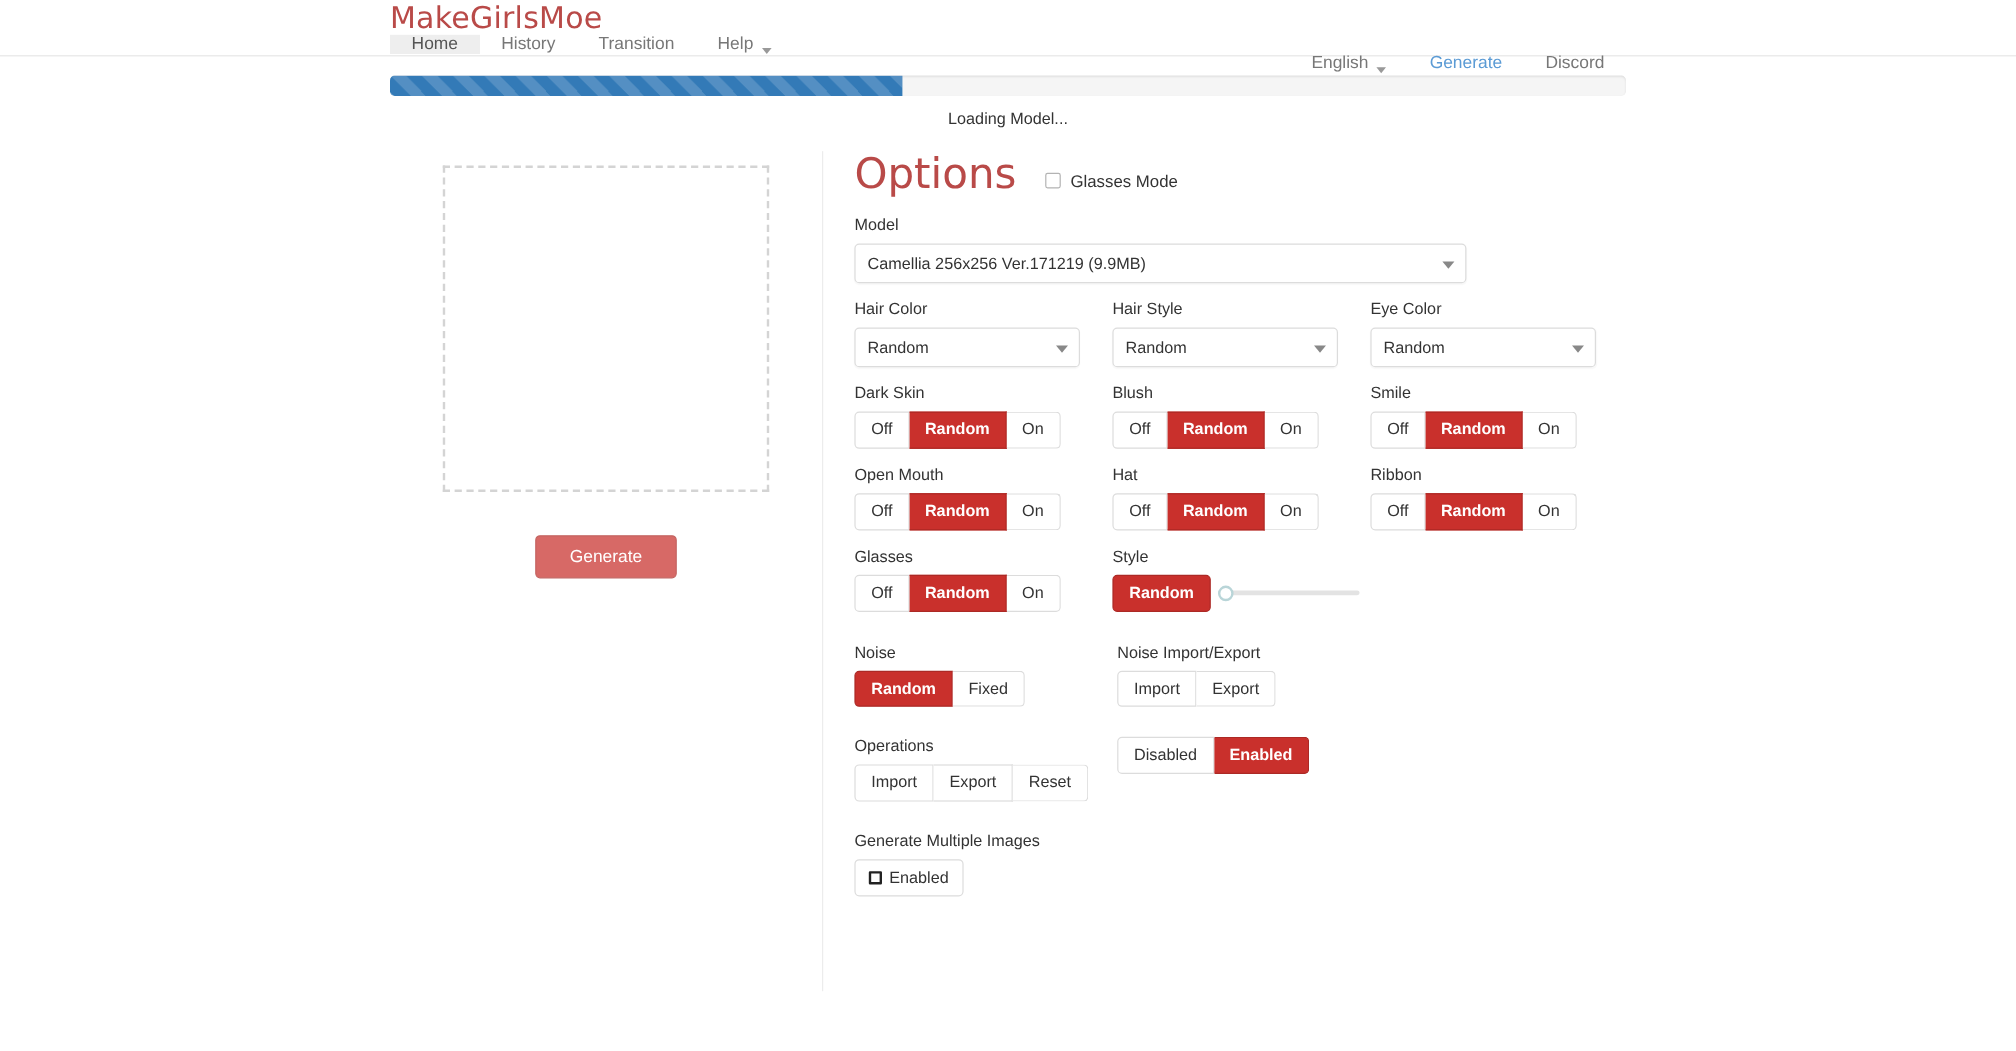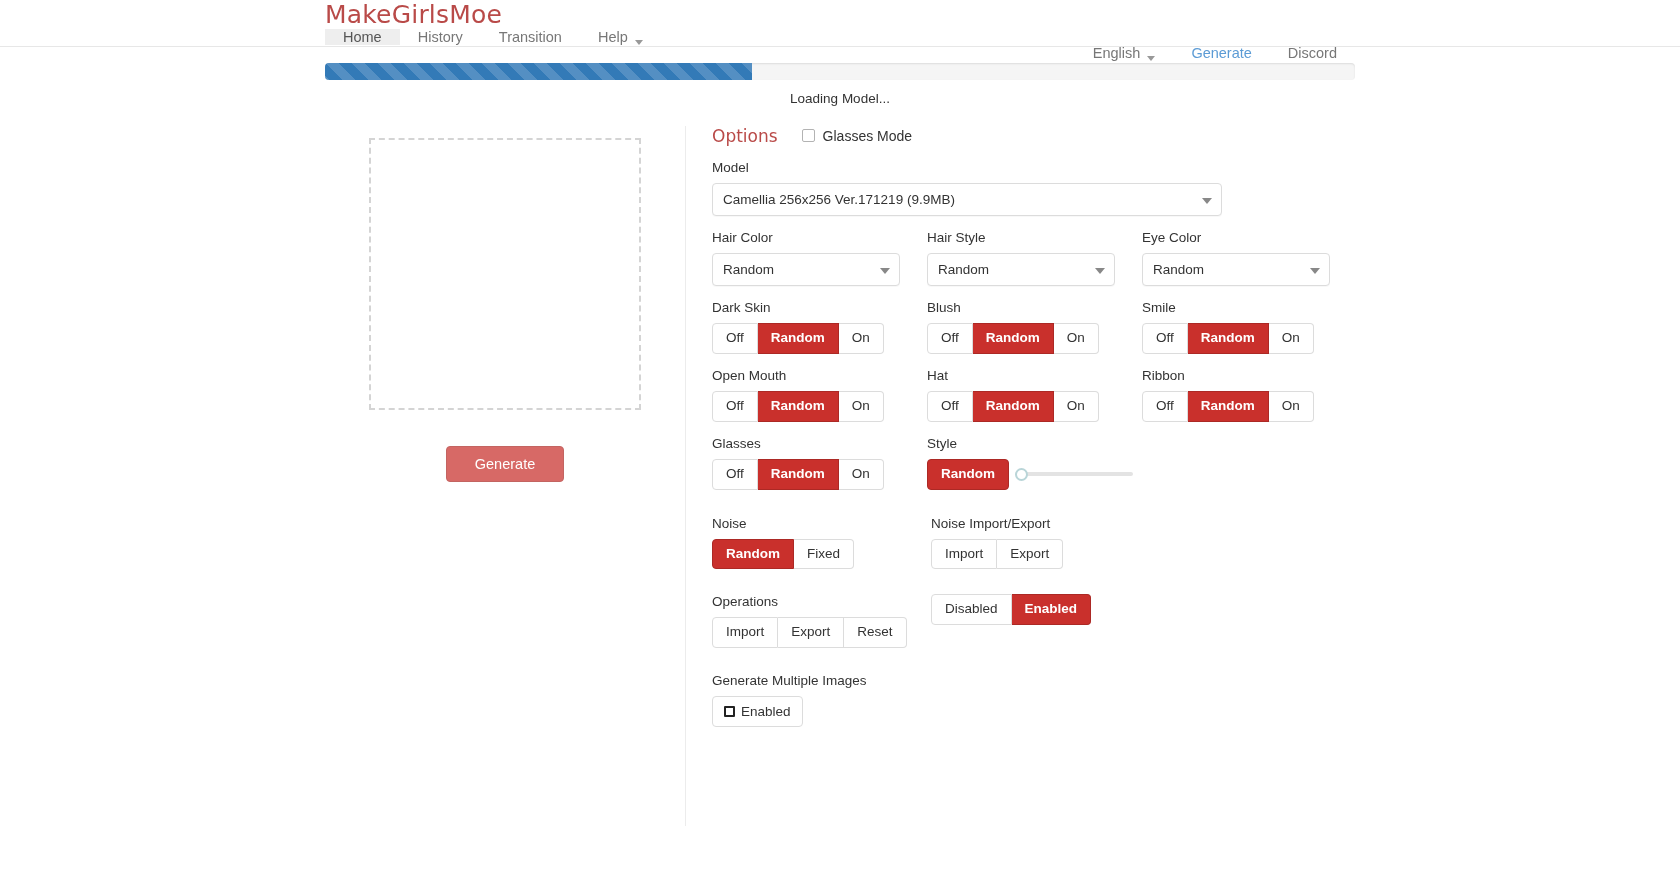--- a/index.html
+++ b/index.html
@@ -133,21 +133,21 @@
     min-height: 700px;
   }
 
   .options-head {
     display: flex;
     align-items: baseline;
     gap: 24px;
     margin-bottom: 8px;
   }
   .options-title {
-    font-size: 17px;
+    font-size: 35px;
     color: #b94a48;
     font-family: "DejaVu Sans", sans-serif;
     font-weight: 400;
     text-align: right;
   }
   .adv-mode {
     display: flex; align-items: center; gap: 8px;
     font-size: 14px; color: #333; cursor: pointer;
   }
   .adv-box {

